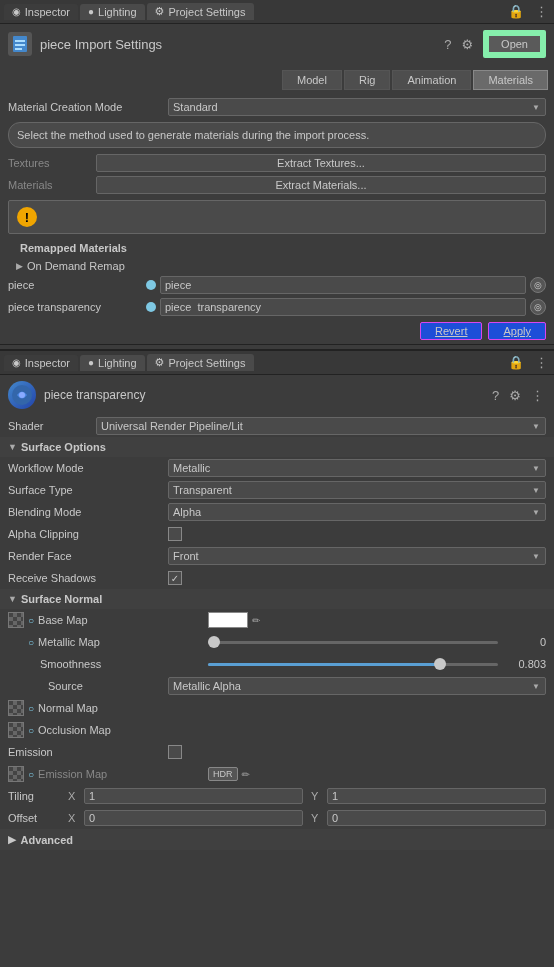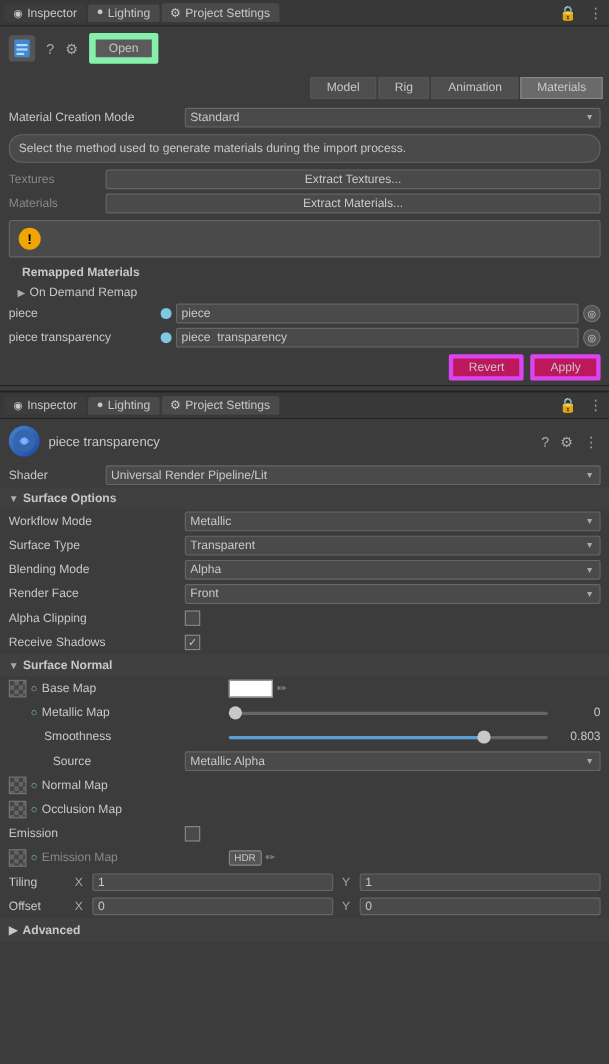--- a/index.html
+++ b/index.html
@@ -237,27 +237,28 @@
     }
 
     
     .btn-row {
       display: flex;
       justify-content: flex-end;
       gap: 6px;
       padding: 4px 8px;
     }
     .action-btn {
-      background: #be185d;
-      border: 4px solid #d946ef;
+      background: #1d4ed8;
+      border: 1px solid #d946ef;
       color: #c8c8c8;
       padding: 2px 14px;
       border-radius: 2px;
       cursor: pointer;
       font-size: 11px;
+      text-decoration: underline;
     }
     .extract-btn {
       flex: 1;
       background: #4a4a4a;
       border: 1px solid #666;
       color: #c8c8c8;
       padding: 2px 8px;
       border-radius: 2px;
       cursor: pointer;
       font-size: 11px;
@@ -548,20 +549,21 @@
 
   <div class="file-header">
     <div class="file-icon">
       <svg width="18" height="18" viewBox="0 0 18 18">
         <rect width="14" height="16" x="2" y="1" rx="1" fill="#4488cc"></rect>
         <rect width="10" height="2" x="4" y="5" fill="#adf"></rect>
         <rect width="10" height="2" x="4" y="9" fill="#adf"></rect>
         <rect width="7" height="2" x="4" y="13" fill="#adf"></rect>
       </svg>
     </div>
+    <span class="file-title">piece Import Settings</span>
     <div class="file-header-icons">
       <span class="icon-btn">?</span>
       <span class="icon-btn">⚙</span>
     </div>
     <button class="open-btn">Open</button>
   </div>
 
   <div class="sub-tabs">
     <button class="sub-tab">Model</button>
     <button class="sub-tab">Rig</button>
@@ -713,34 +715,34 @@
       <div class="insp-value">
         <div class="select-wrapper" style="width:100%;">
           <select class="select-field">
             <option>Alpha</option>
           </select>
         </div>
       </div>
     </div>
 
     <div class="insp-row">
+      <span class="insp-label">Alpha Clipping</span>
+      <div class="insp-value">
+        <div class="checkbox-field"></div>
+      </div>
+    </div>
+
+    <div class="insp-row">
       <span class="insp-label">Render Face</span>
       <div class="insp-value">
         <div class="select-wrapper" style="width:100%;">
           <select class="select-field">
             <option>Front</option>
           </select>
         </div>
-      </div>
-    </div>
-
-    <div class="insp-row">
-      <span class="insp-label">Alpha Clipping</span>
-      <div class="insp-value">
-        <div class="checkbox-field"></div>
       </div>
     </div>
 
     <div class="insp-row">
       <span class="insp-label">Receive Shadows</span>
       <div class="insp-value">
         <div class="checkbox-field checked">✓</div>
       </div>
     </div>
   </div>

